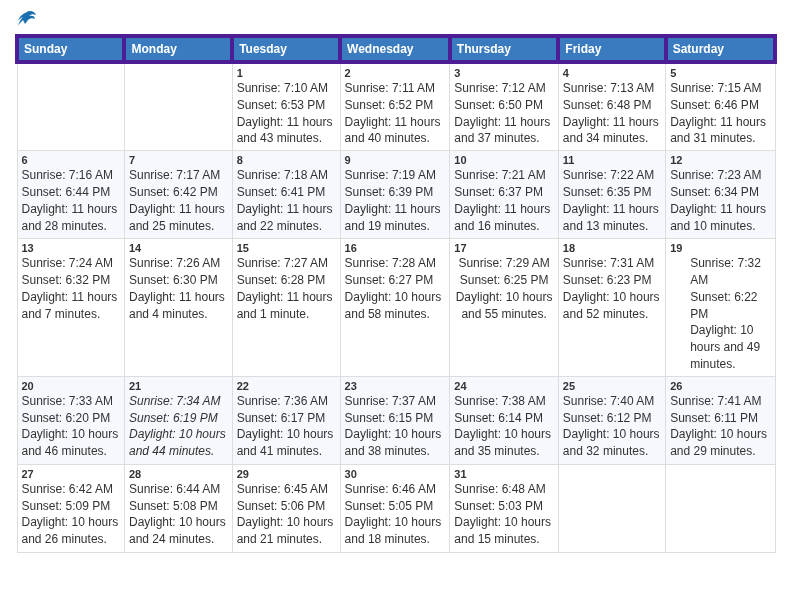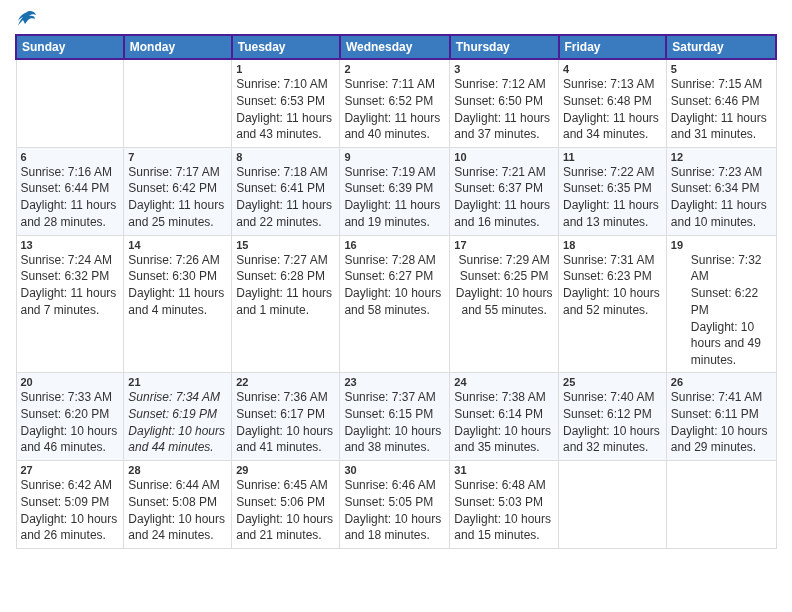--- a/index.html
+++ b/index.html
@@ -62,21 +62,21 @@
       width: 100%;
       border-collapse: collapse;
     }
     .calendar th {
       background-color: #3a7bbf;
       color: white;
       padding: 4px 5px;
       text-align: left;
       font-size: 12px;
       font-weight: bold;
-      border: 2px solid #4c1d95;
+      border: 4px solid #4c1d95;
     }
     .calendar td {
       border: 1px solid #ddd;
       vertical-align: top;
       padding: 3px 4px;
       width: 113px;
       height: 88px;
       font-size: 9.5px;
       color: #333;
       background: #fff;

